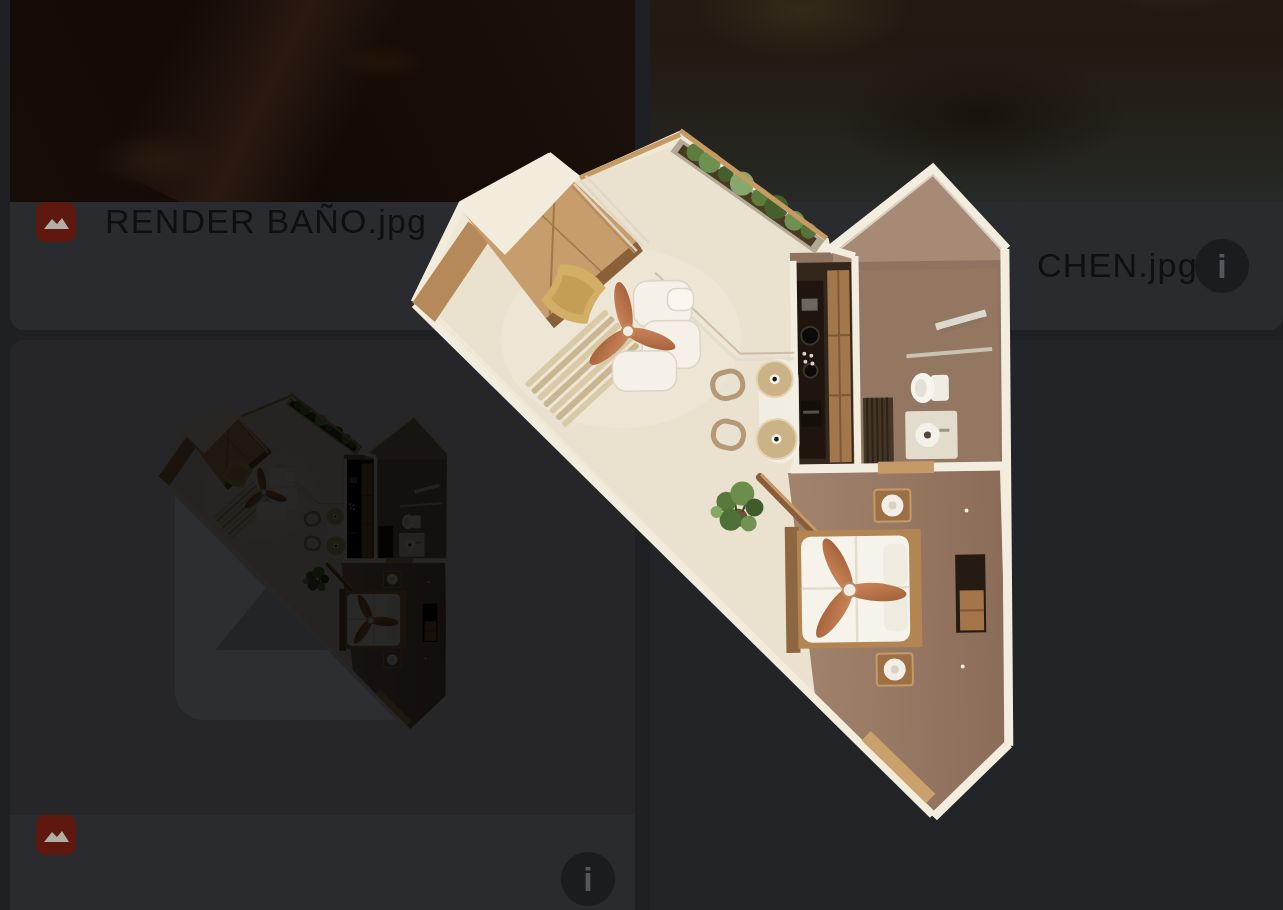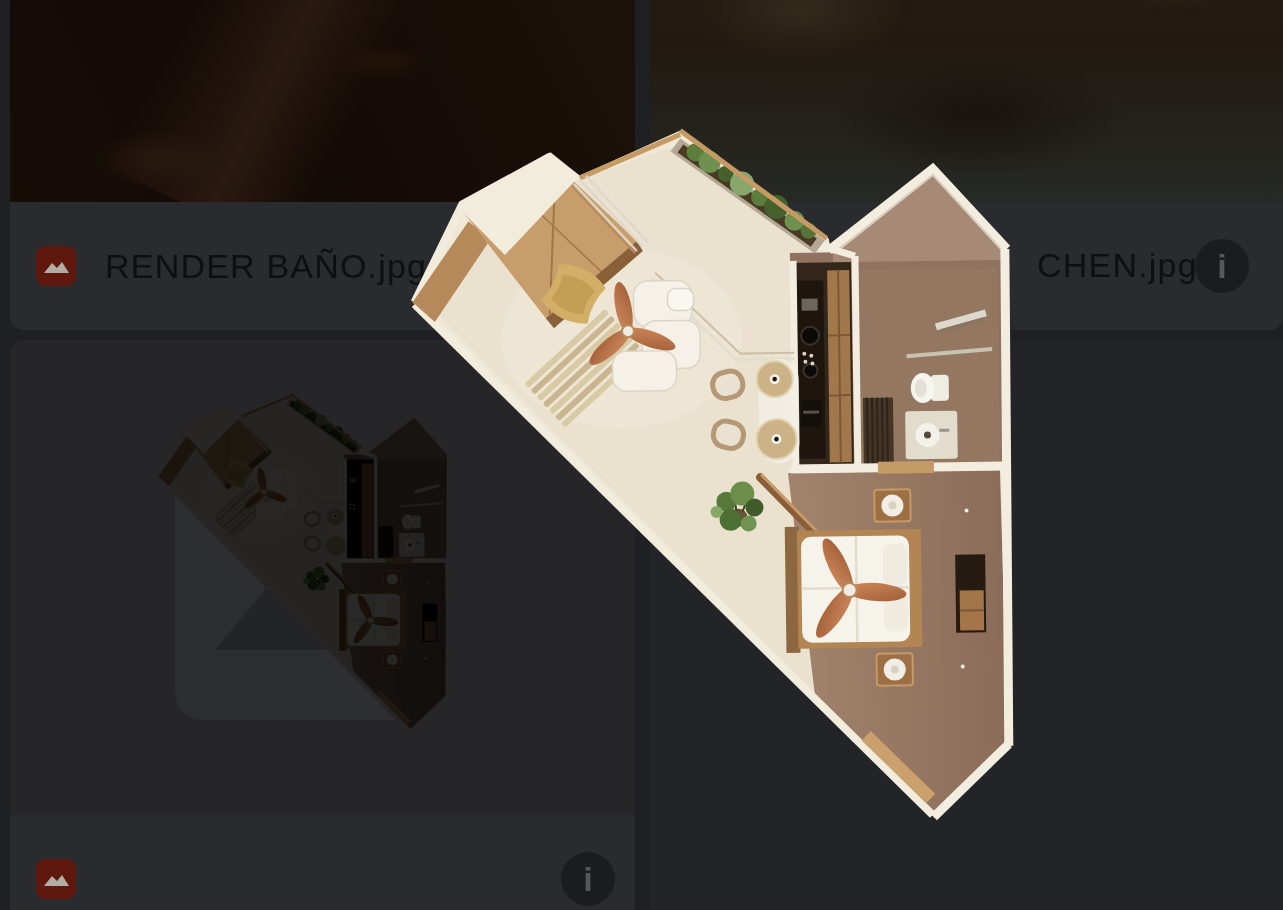--- a/index.html
+++ b/index.html
@@ -42,21 +42,21 @@
     background:
       radial-gradient(150px 70px at 24% 45%, #342a1b 0%, transparent 72%),
       radial-gradient(190px 80px at 52% 75%, #19130d 0%, rgba(25,19,13,0) 78%),
       radial-gradient(120px 55px at 83% 35%, #2f261a 0%, transparent 70%),
       radial-gradient(90px 40px at 66% 6%, #232614 0%, transparent 75%),
       radial-gradient(120px 40px at 45% 6%, #2b2318 0%, transparent 75%),
       linear-gradient(180deg, #251c12 0%, #221a11 55%, #262925 100%);
   }
   .caption{
     position:absolute;left:0;right:0;bottom:0;height:128px;background:var(--card-bg);
-    display:flex;align-items:center;
+    display:flex;align-items:flex-start;
   }
   .file-icon{flex:0 0 auto;margin-left:26px;width:40px;height:40px}
   .name{
     margin-left:29px;font-size:34px;letter-spacing:1.2px;color:var(--caption-text);
     white-space:nowrap;
   }
   .tr-name{position:absolute;left:387px;top:50%;transform:translateY(-52%);margin:0}
   .info-btn{
     position:absolute;top:50%;transform:translateY(-50%);
     width:54px;height:54px;border-radius:50%;background:var(--info-bg);

